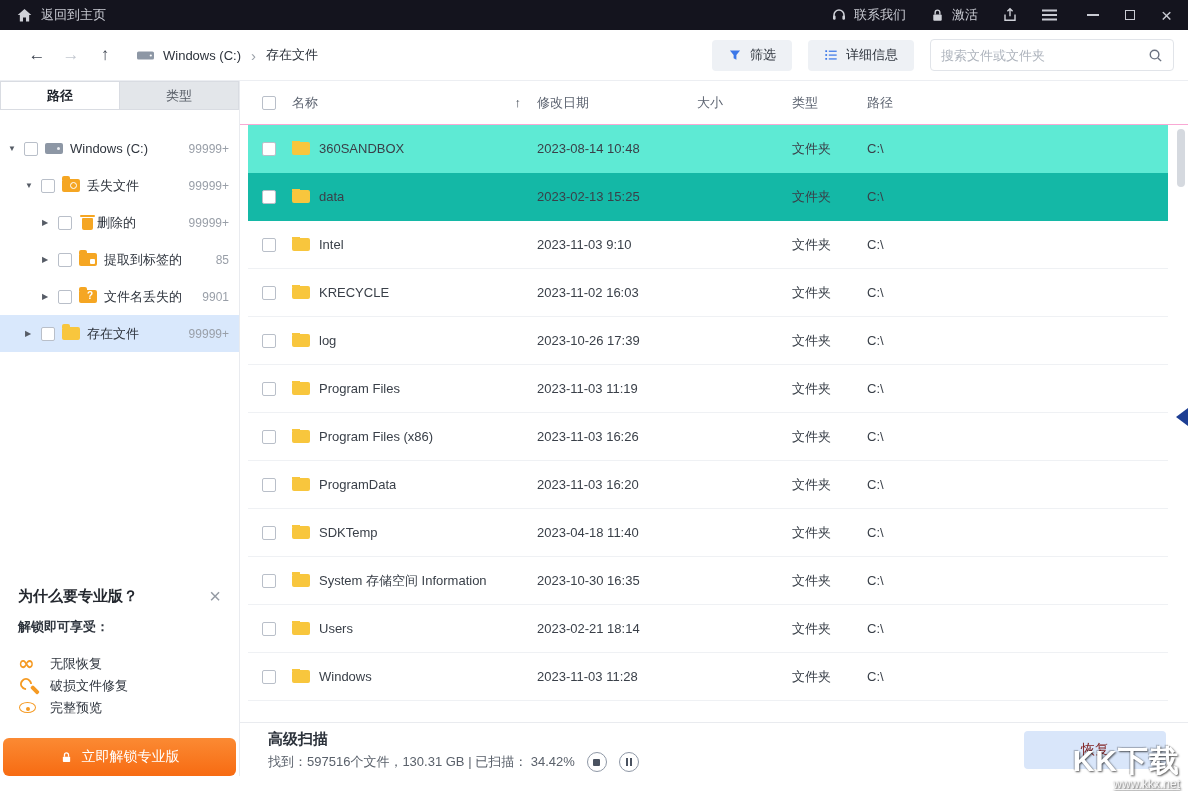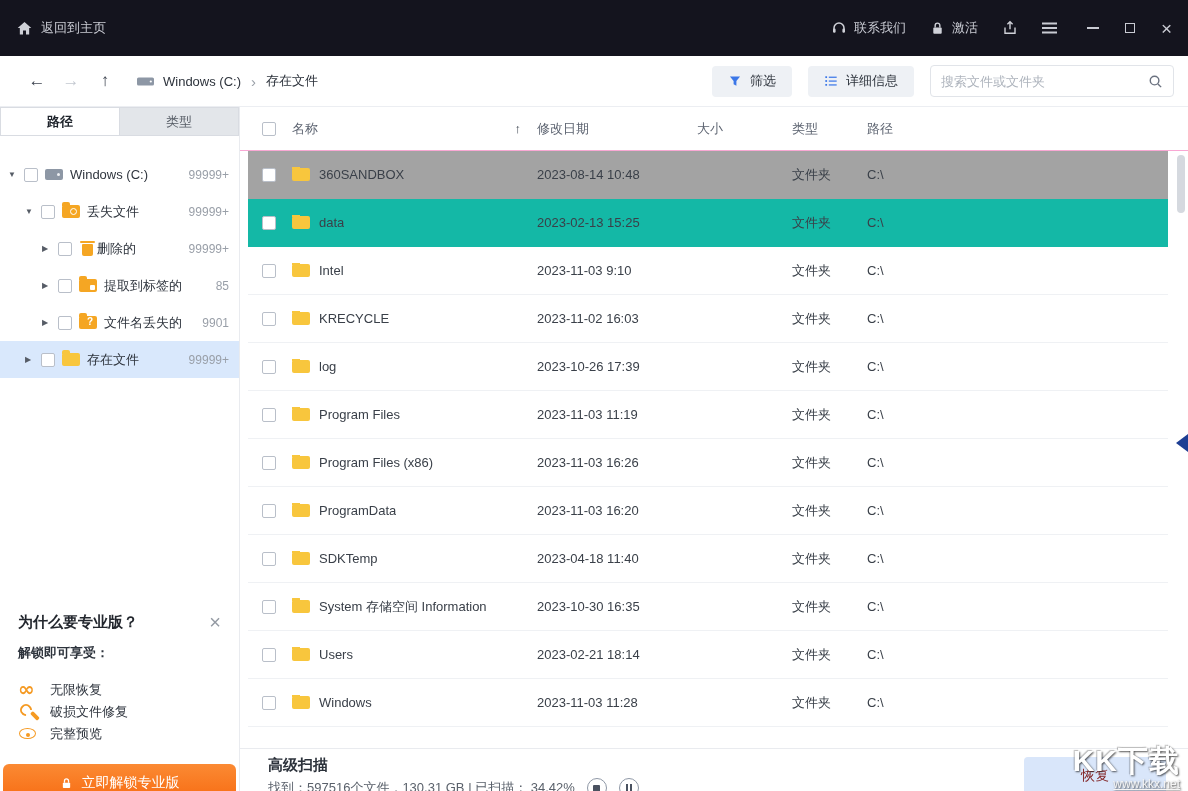--- a/index.html
+++ b/index.html
@@ -1,20 +1,20 @@
 <!DOCTYPE html>
 <html><head>
 <meta charset="utf-8">
 <style>
   * { margin:0; padding:0; box-sizing:border-box; }
   html,body { width:1188px; height:791px; overflow:hidden; }
   body { font-family:"Liberation Sans","DejaVu Sans",sans-serif; background:#fff; position:relative; }
 
   
-  .titlebar { height:56px; background:#14141e; display:flex; align-items:center; padding:8px 16px; color:#c9cbd3; }
+  .titlebar { height:30px; background:#14141e; display:flex; align-items:center; padding:8px 16px; color:#c9cbd3; }
   .tb-left { display:flex; align-items:center; gap:10px; }
   .tb-left .home-btn { display:flex; align-items:center; gap:8px; cursor:pointer; font-size:13px; }
   .tb-right { margin-left:auto; display:flex; align-items:center; gap:24px; }
   .tb-item { display:flex; align-items:center; gap:7px; font-size:13px; cursor:pointer; }
   .winctl { display:flex; align-items:center; gap:26px; margin-left:6px; }
   .ico-min { width:12px; height:1.6px; background:#c9cbd3; display:inline-block; }
   .ico-max { width:10px; height:10px; border:1.4px solid #c9cbd3; display:inline-block; }
   .ico-close { font-size:19px; line-height:1; color:#c9cbd3; }
   .ico-menu { width:15px; height:1.6px; background:#c9cbd3; display:inline-block; box-shadow:0 -4.5px 0 #c9cbd3, 0 4.5px 0 #c9cbd3; }
   .tb-btn { display:flex; align-items:center; justify-content:center; cursor:pointer; }
@@ -81,21 +81,21 @@
   .pi-preview::after { content:""; position:absolute; left:7.5px; top:8.5px; width:4px; height:4px; background:#f59a23; border-radius:50%; }
   .cta-btn { margin:20px 3px 0 3px; height:38px; border-radius:6px; background:linear-gradient(180deg,#fb8a33,#f76b12); color:#fff; font-size:14px; display:flex; align-items:center; justify-content:center; gap:9px; cursor:pointer; }
 
   
   .table-wrap { flex:1; position:relative; background:#fff; overflow:hidden; }
   .thead { height:44px; display:grid; grid-template-columns:30px 245px 160px 95px 75px 1fr; align-items:center; padding:0 20px 0 22px; font-size:13px; color:#5c6370; border-bottom:1px solid #f9a8d4; }
   .th-name { display:flex; align-items:center; justify-content:space-between; padding-right:16px; }
   .sort-ic { color:#3e4551; font-size:13px; }
   .tbody { position:relative; }
   .trow { height:48px; display:grid; grid-template-columns:30px 245px 160px 95px 75px 1fr; align-items:center; margin:0 20px 0 8px; padding-left:14px; border-bottom:1px solid #eff1f4; font-size:13px; color:#3a4049; cursor:default; }
-  .trow.hover { background:#a3a3a3; border-bottom-color:transparent; }
+  .trow.hover { background:#5eead4; border-bottom-color:transparent; }
   .trow.selected { background:#14b8a6; border-bottom-color:transparent; }
   .c-name { display:flex; align-items:center; gap:9px; overflow:hidden; }
   .c-name .nm { white-space:nowrap; overflow:hidden; text-overflow:ellipsis; }
   .vscroll-thumb { position:absolute; right:3px; top:48px; width:8px; height:58px; background:#d5d9df; border-radius:4px; cursor:pointer; }
   .expand-arrow { position:absolute; right:0; top:327px; width:0; height:0; border-top:9px solid transparent; border-bottom:9px solid transparent; border-right:12px solid #1d3e93; cursor:pointer; }
 
   
   .scanbar { height:54px; border-top:1px solid #e9ebef; background:#fff; padding:7px 0 0 28px; position:relative; }
   .scan-title { font-size:15px; font-weight:bold; color:#2b313a; }
   .scan-line { display:flex; align-items:center; gap:8px; margin-top:3px; font-size:13px; color:#5a616b; }

